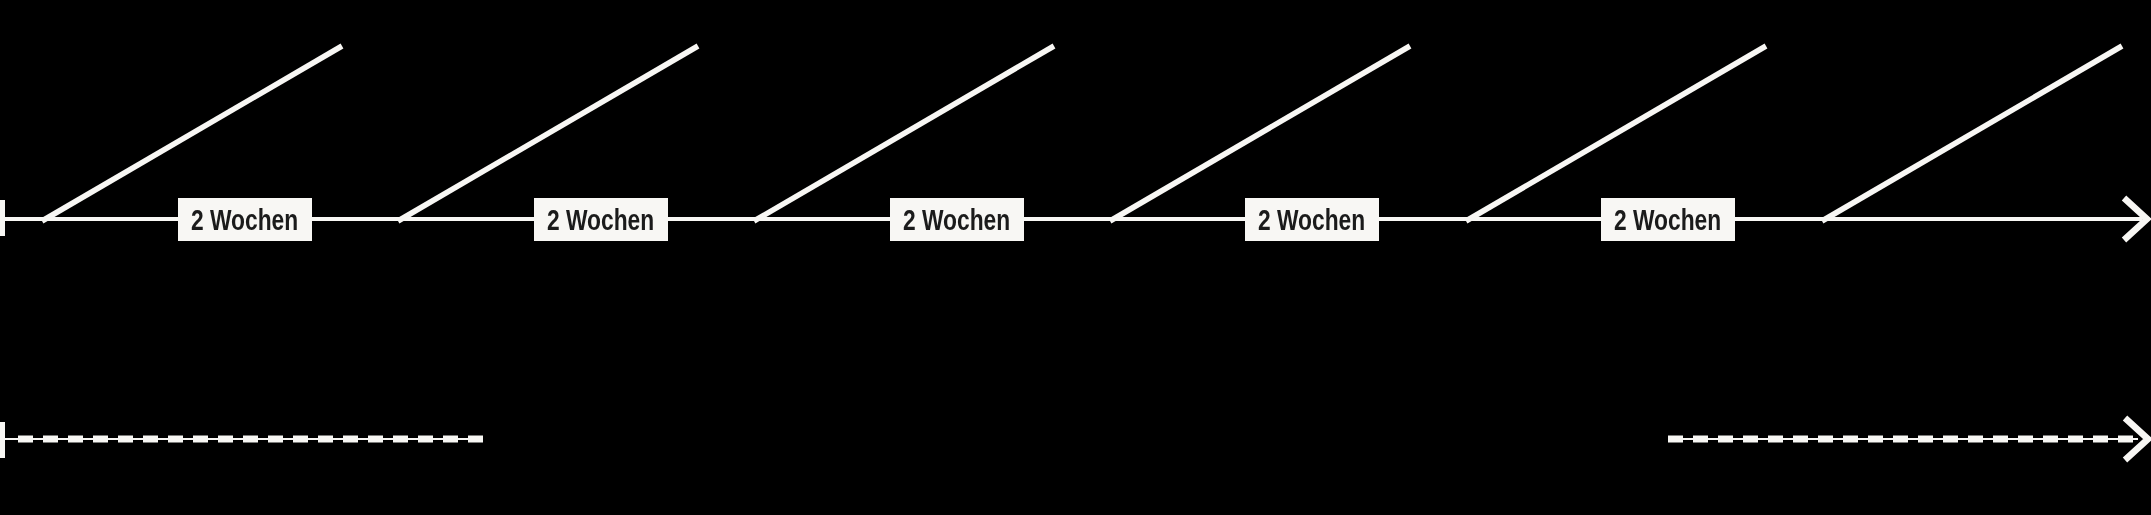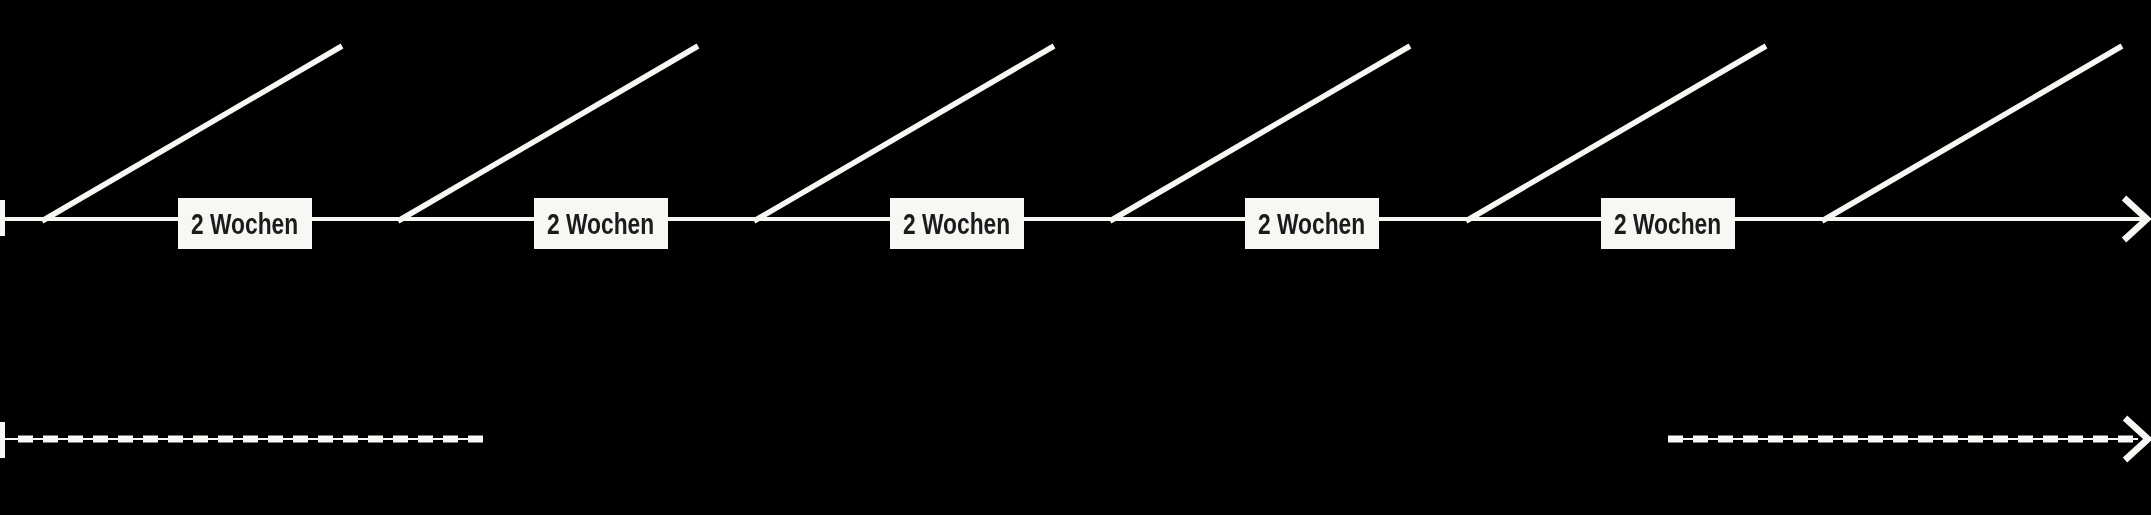--- a/index.html
+++ b/index.html
@@ -18,21 +18,21 @@
   .canvas svg {
     position: absolute;
     left: 0;
     top: 0;
     display: block;
   }
   .interval-label {
     position: absolute;
     top: 198px;
     width: 134px;
-    height: 51px;
+    height: 43px;
     background: var(--label-bg, #f8f7f4);
     display: flex;
     align-items: center;
     justify-content: center;
   }
   .interval-label span {
     font-size: 30px;
     font-weight: 700;
     color: var(--label-text, #1b1b1b);
     transform: scaleX(0.76);

